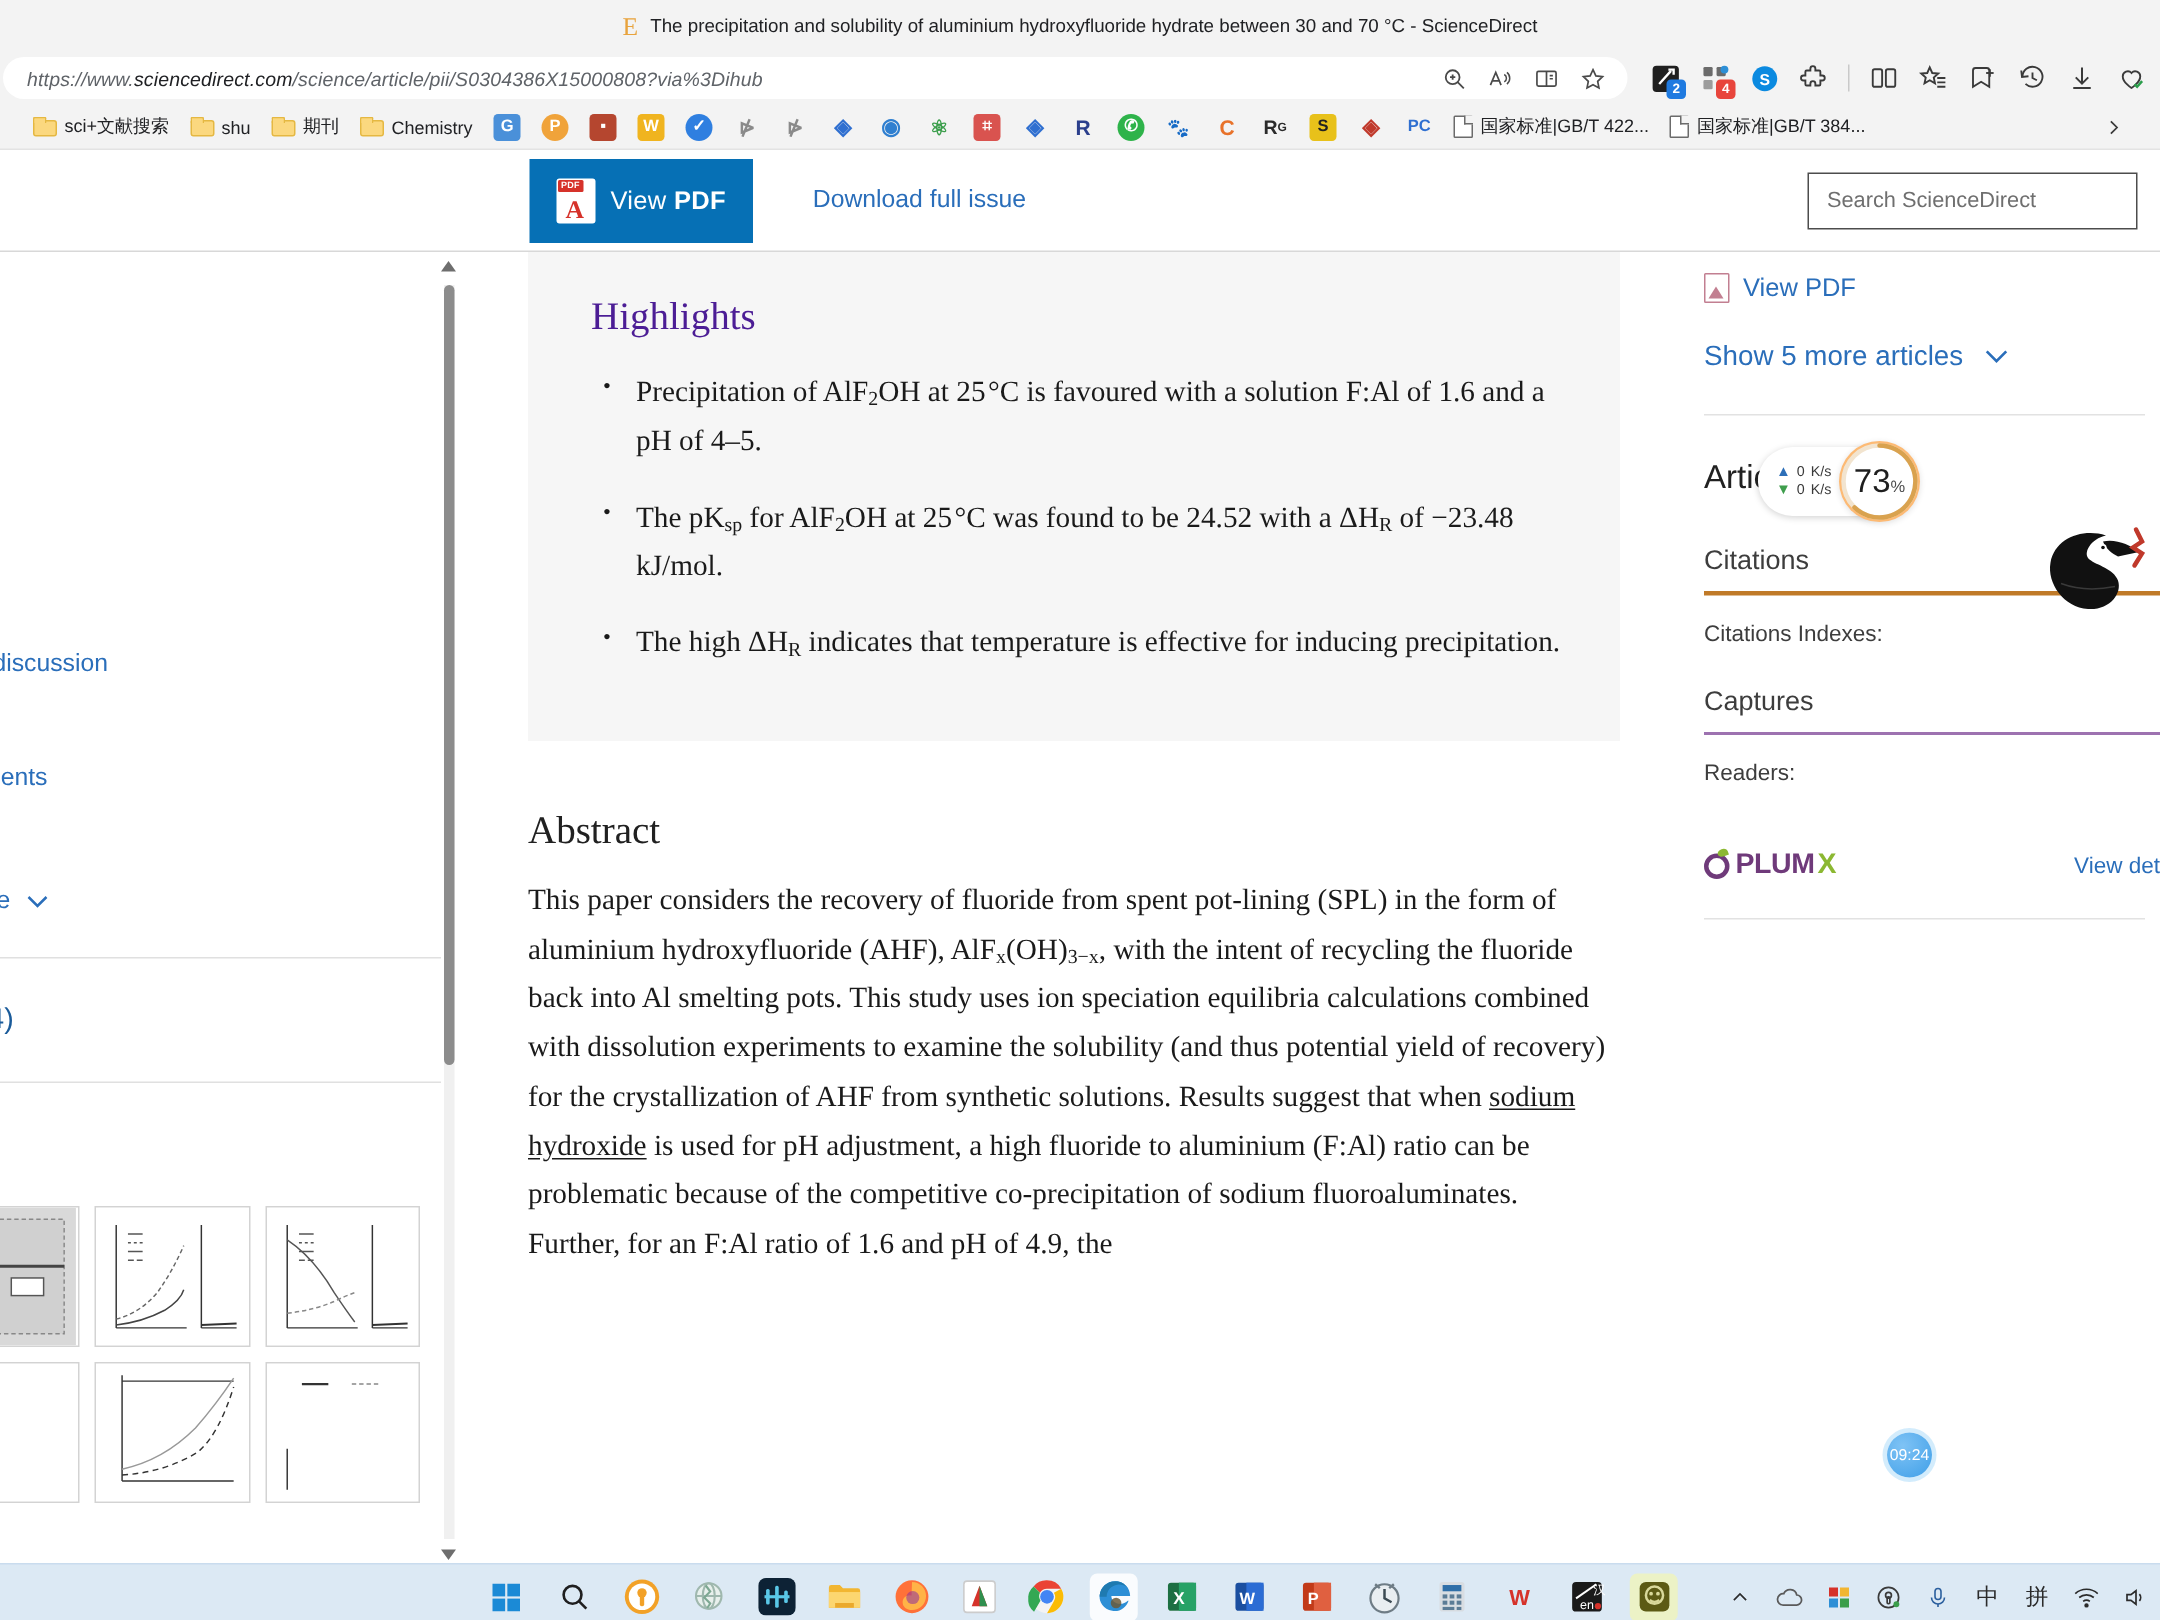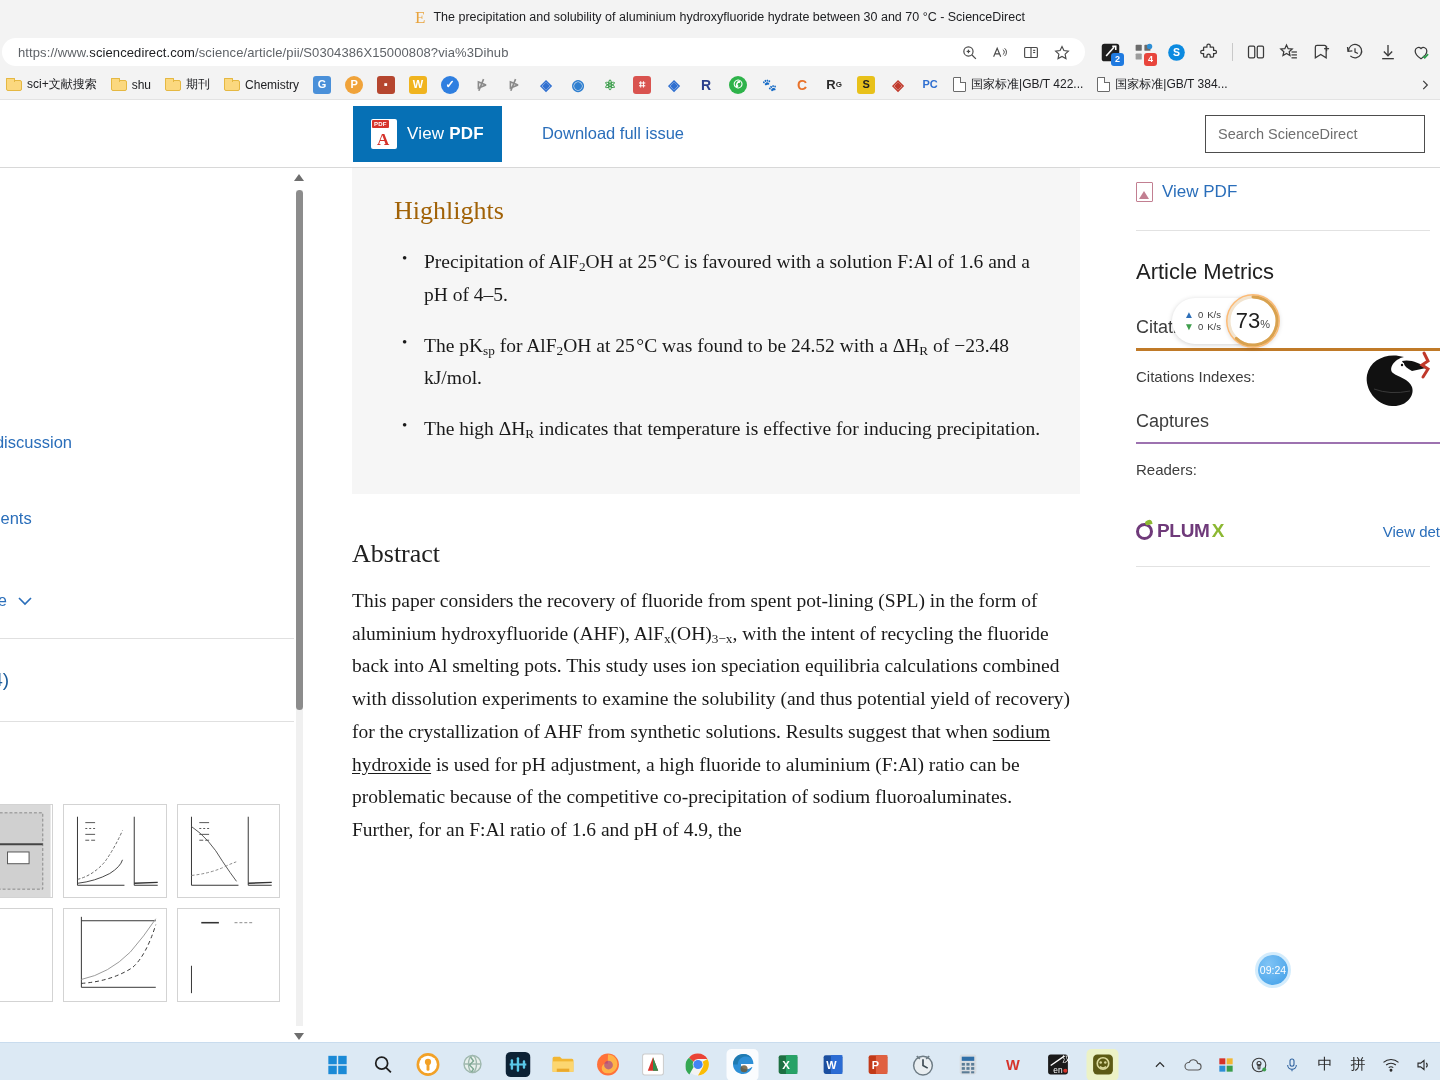--- a/index.html
+++ b/index.html
@@ -39,20 +39,21 @@
   }
   .omnibox {
     flex: 1 1 auto;
     height: 28px;
     background: #ffffff;
     border-radius: 14px;
     display: flex; align-items: center;
     padding: 0 6px 0 16px;
     min-width: 0;
     margin-left: 2px;
+    font-style: italic;
   }
   .url-text {
     flex: 1 1 auto;
     font-size: 13px;
     color: #5f6368;
     white-space: nowrap; overflow: hidden;
     letter-spacing: .1px;
   }
   .url-text .host { color: #202124; }
   .omni-icons { display: flex; align-items: center; gap: 9px; padding-right: 6px; }
@@ -69,21 +70,21 @@
     font-size: 9px; color: #fff; font-weight: 700;
     display: flex; align-items: center; justify-content: center;
     padding: 0 2px; line-height: 1;
   }
   .vdiv { width: 1px; height: 18px; background: #c9c9c9; margin: 0 3px; }
 
   
   .bookmarks {
     height: 30px; background: #f3f3f3;
     display: flex; align-items: center;
-    gap: 2px; padding: 0 0;
+    gap: 2px; padding: 0 16px;
     border-bottom: 1px solid #e3e3e3;
     overflow: hidden;
   }
   .bm {
     display: flex; align-items: center; gap: 5px;
     padding: 2px 6px; border-radius: 4px;
     font-size: 12px; color: #202124; white-space: nowrap;
     flex: 0 0 auto;
   }
   .bm-folder {
@@ -233,21 +234,21 @@
     overflow: hidden;
   }
   .highlights-box {
     background: #f6f6f6;
     margin: 0 0 0 0;
     width: 728px;
     padding: 28px 34px 30px 42px;
   }
   .hl-title {
     font-family: "Liberation Serif", serif;
-    font-size: 26px; color: #a16207; font-weight: 400;
+    font-size: 26px; color: #4c1d95; font-weight: 400;
     margin-bottom: 20px;
   }
   .hl-list { list-style: none; }
   .hl-list li {
     font-family: "Liberation Serif", serif;
     font-size: 19.5px; color: #1a1a1a;
     line-height: 1.68;
     position: relative;
     padding-left: 30px;
     margin-bottom: 18px;
@@ -746,20 +747,28 @@
 
       <div class="abstract-title">Abstract</div>
       <div class="abstract-text">This paper considers the recovery of fluoride from spent pot-lining (SPL) in the form of aluminium hydroxyfluoride (AHF), AlF<sub>x</sub>(OH)<sub>3−x</sub>, with the intent of recycling the fluoride back into Al smelting pots. This study uses ion speciation equilibria calculations combined with dissolution experiments to examine the solubility (and thus potential yield of recovery) for the crystallization of AHF from synthetic solutions. Results suggest that when <u>sodium hydroxide</u> is used for pH adjustment, a high fluoride to aluminium (F:Al) ratio can be problematic because of the competitive co-precipitation of sodium fluoroaluminates. Further, for an F:Al ratio of 1.6 and pH of 4.9, the</div>
     </div>
 
     <div class="right-col">
       <div class="rc-viewpdf">
         <span class="rc-pdf-mini"></span>
         <span>View PDF</span>
       </div>
+      <div class="rc-showmore">
+        <span>Show 5 more articles</span>
+        <span>
+          <svg width="20" height="13" viewBox="0 0 24 16" fill="none" stroke="#2a6eba" stroke-width="2.2">
+              <polyline points="4,4 12,12 20,4"></polyline>
+            </svg>
+        </span>
+      </div>
       <div class="rc-rule"></div>
       <div class="rc-heading">Article Metrics</div>
       <div class="rc-sub">Citations</div>
       <div class="rc-underline-orange"></div>
       <div class="rc-label">Citations Indexes:</div>
       <div class="rc-sub" style="padding-top:26px">Captures</div>
       <div class="rc-underline-purple"></div>
       <div class="rc-label">Readers:</div>
       <div class="rc-plumx-row">
         <div class="plumx-logo">

